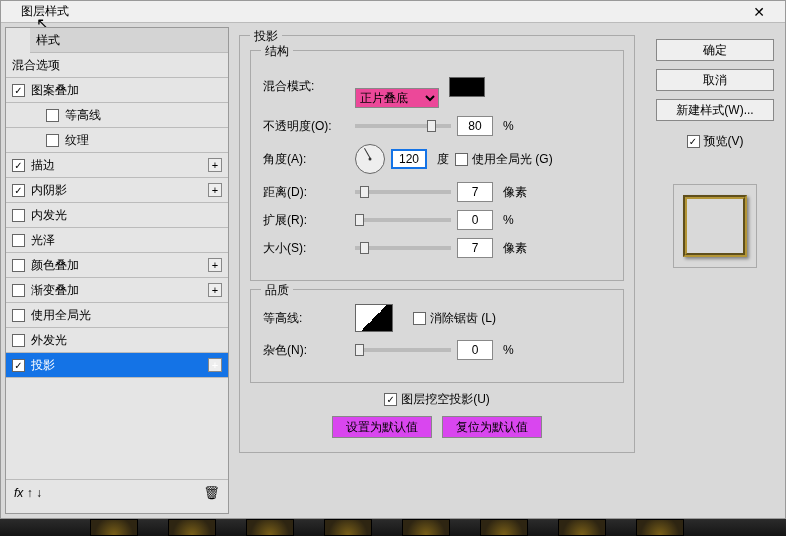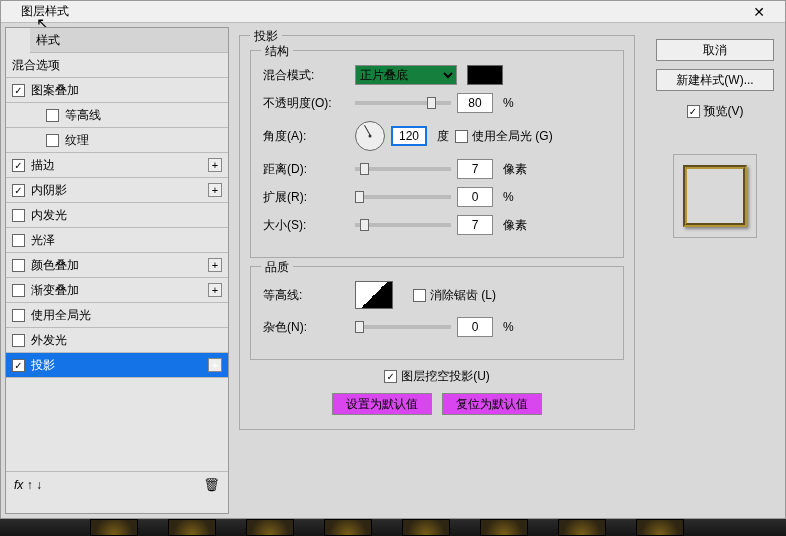--- a/index.html
+++ b/index.html
@@ -12,31 +12,31 @@
 .left-panel { width: 224px; border: 1px solid #999; background: #e5e5e5; margin: 4px 0 4px 4px; position: relative; }
 .left-list { position: absolute; left:0; right:0; top:0; bottom: 26px; overflow: hidden; }
 .left-row { height: 25px; display: flex; align-items: center; padding: 0 6px; border-bottom: 1px solid #bbb; justify-content: space-between; }
 .left-row.header { background: #d4d4d4; margin-left: 24px; }
 .left-row.selected { background: #1473e6; color: #fff; }
 .left-row .label { display: flex; align-items: center; gap: 6px; }
 .left-row .indent { padding-left: 34px; }
 .chk { width: 13px; height: 13px; border: 1px solid #666; background: #fff; display: inline-flex; align-items: center; justify-content: center; font-size: 10px; color: #000; }
 .chk.checked::after { content: "✓"; }
 .plus { width: 14px; height: 14px; border: 1px solid #888; background: #eee; display: inline-flex; align-items: center; justify-content: center; font-size: 11px; }
-.left-footer { position: absolute; left:0; right:0; bottom:16px; height: 26px; border-top: 1px solid #bbb; display:flex; align-items:center; justify-content: space-between; padding: 1px 8px; }
+.left-footer { position: absolute; left:0; right:0; bottom:8px; height: 26px; border-top: 1px solid #bbb; display:flex; align-items:center; justify-content: space-between; padding: 1px 8px; }
 .fx { font-style: italic; font-size: 12px; }
 .trash { font-size: 13px; }
 .center-panel { flex: 1; padding: 12px 10px; position: relative; }
 .group { border: 1px solid #aaa; margin-bottom: 10px; padding: 14px 10px 14px 10px; position: relative; }
 .group-title { position: absolute; top: -8px; left: 10px; background: #d9d9d9; padding: 0 4px; font-size: 12px; }
 .subgroup { border: 1px solid #aaa; padding: 14px 12px; position: relative; margin-bottom: 8px; }
 .sub-title { position: absolute; top: -8px; left: 10px; background: #d9d9d9; padding: 0 4px; }
 .row { display: flex; align-items: center; margin-bottom: 8px; gap: 6px; }
 .row .lbl { width: 86px; text-align: left; }
-select { height: 20px; width: 102px; border: 1px solid #888; background: #15803d; }
+select { height: 20px; width: 84px; border: 1px solid #888; background: #ec4899; margin-top: 23px; }
 .color-swatch { width: 36px; height: 20px; background: #000; border: 1px solid #666; margin-left: 4px; }
 .slider { width: 96px; height: 4px; background: #bbb; position: relative; }
 .slider .thumb { position: absolute; top: -4px; width: 9px; height: 12px; background: #eee; border: 1px solid #666; }
 .numbox { width: 36px; height: 20px; border: 1px solid #888; background: #fff; text-align: center; padding: 0 3px; }
 .numbox.hl { border: 2px solid #1473e6; }
 .unit { margin-left: 4px; }
 .angle-dial { width: 30px; height: 30px; border: 1px solid #666; border-radius: 50%; background: #eee; position: relative; }
 .angle-dial .needle { position: absolute; left: 50%; top: 50%; width: 12px; height: 1px; background: #333; transform-origin: 0 0; transform: rotate(-120deg); }
 .angle-dial .dot { position: absolute; left: 50%; top: 50%; width: 3px; height: 3px; background: #333; border-radius:50%; transform:translate(-50%,-50%);}
 .chk2 { display:inline-flex; align-items:center; gap:4px; }
@@ -253,20 +253,21 @@
         </div>
 
         <div class="btns-center">
           <span class="btn">设置为默认值</span>
           <span class="btn">复位为默认值</span>
         </div>
       </div>
     </div>
 
     <div class="right-panel">
+      <span class="rbtn">确定</span>
       <span class="rbtn">取消</span>
       <span class="rbtn">新建样式(W)...</span>
       <span class="preview-chk">
           <span class="box checked" style="width:13px;height:13px;border:1px solid #666;background:#fff;display:inline-flex;align-items:center;justify-content:center;font-size:10px">✓</span>
           <span>预览(V)</span>
         </span>
       <div class="preview-box">
           <div class="frame"></div>
         </div>
     </div>

